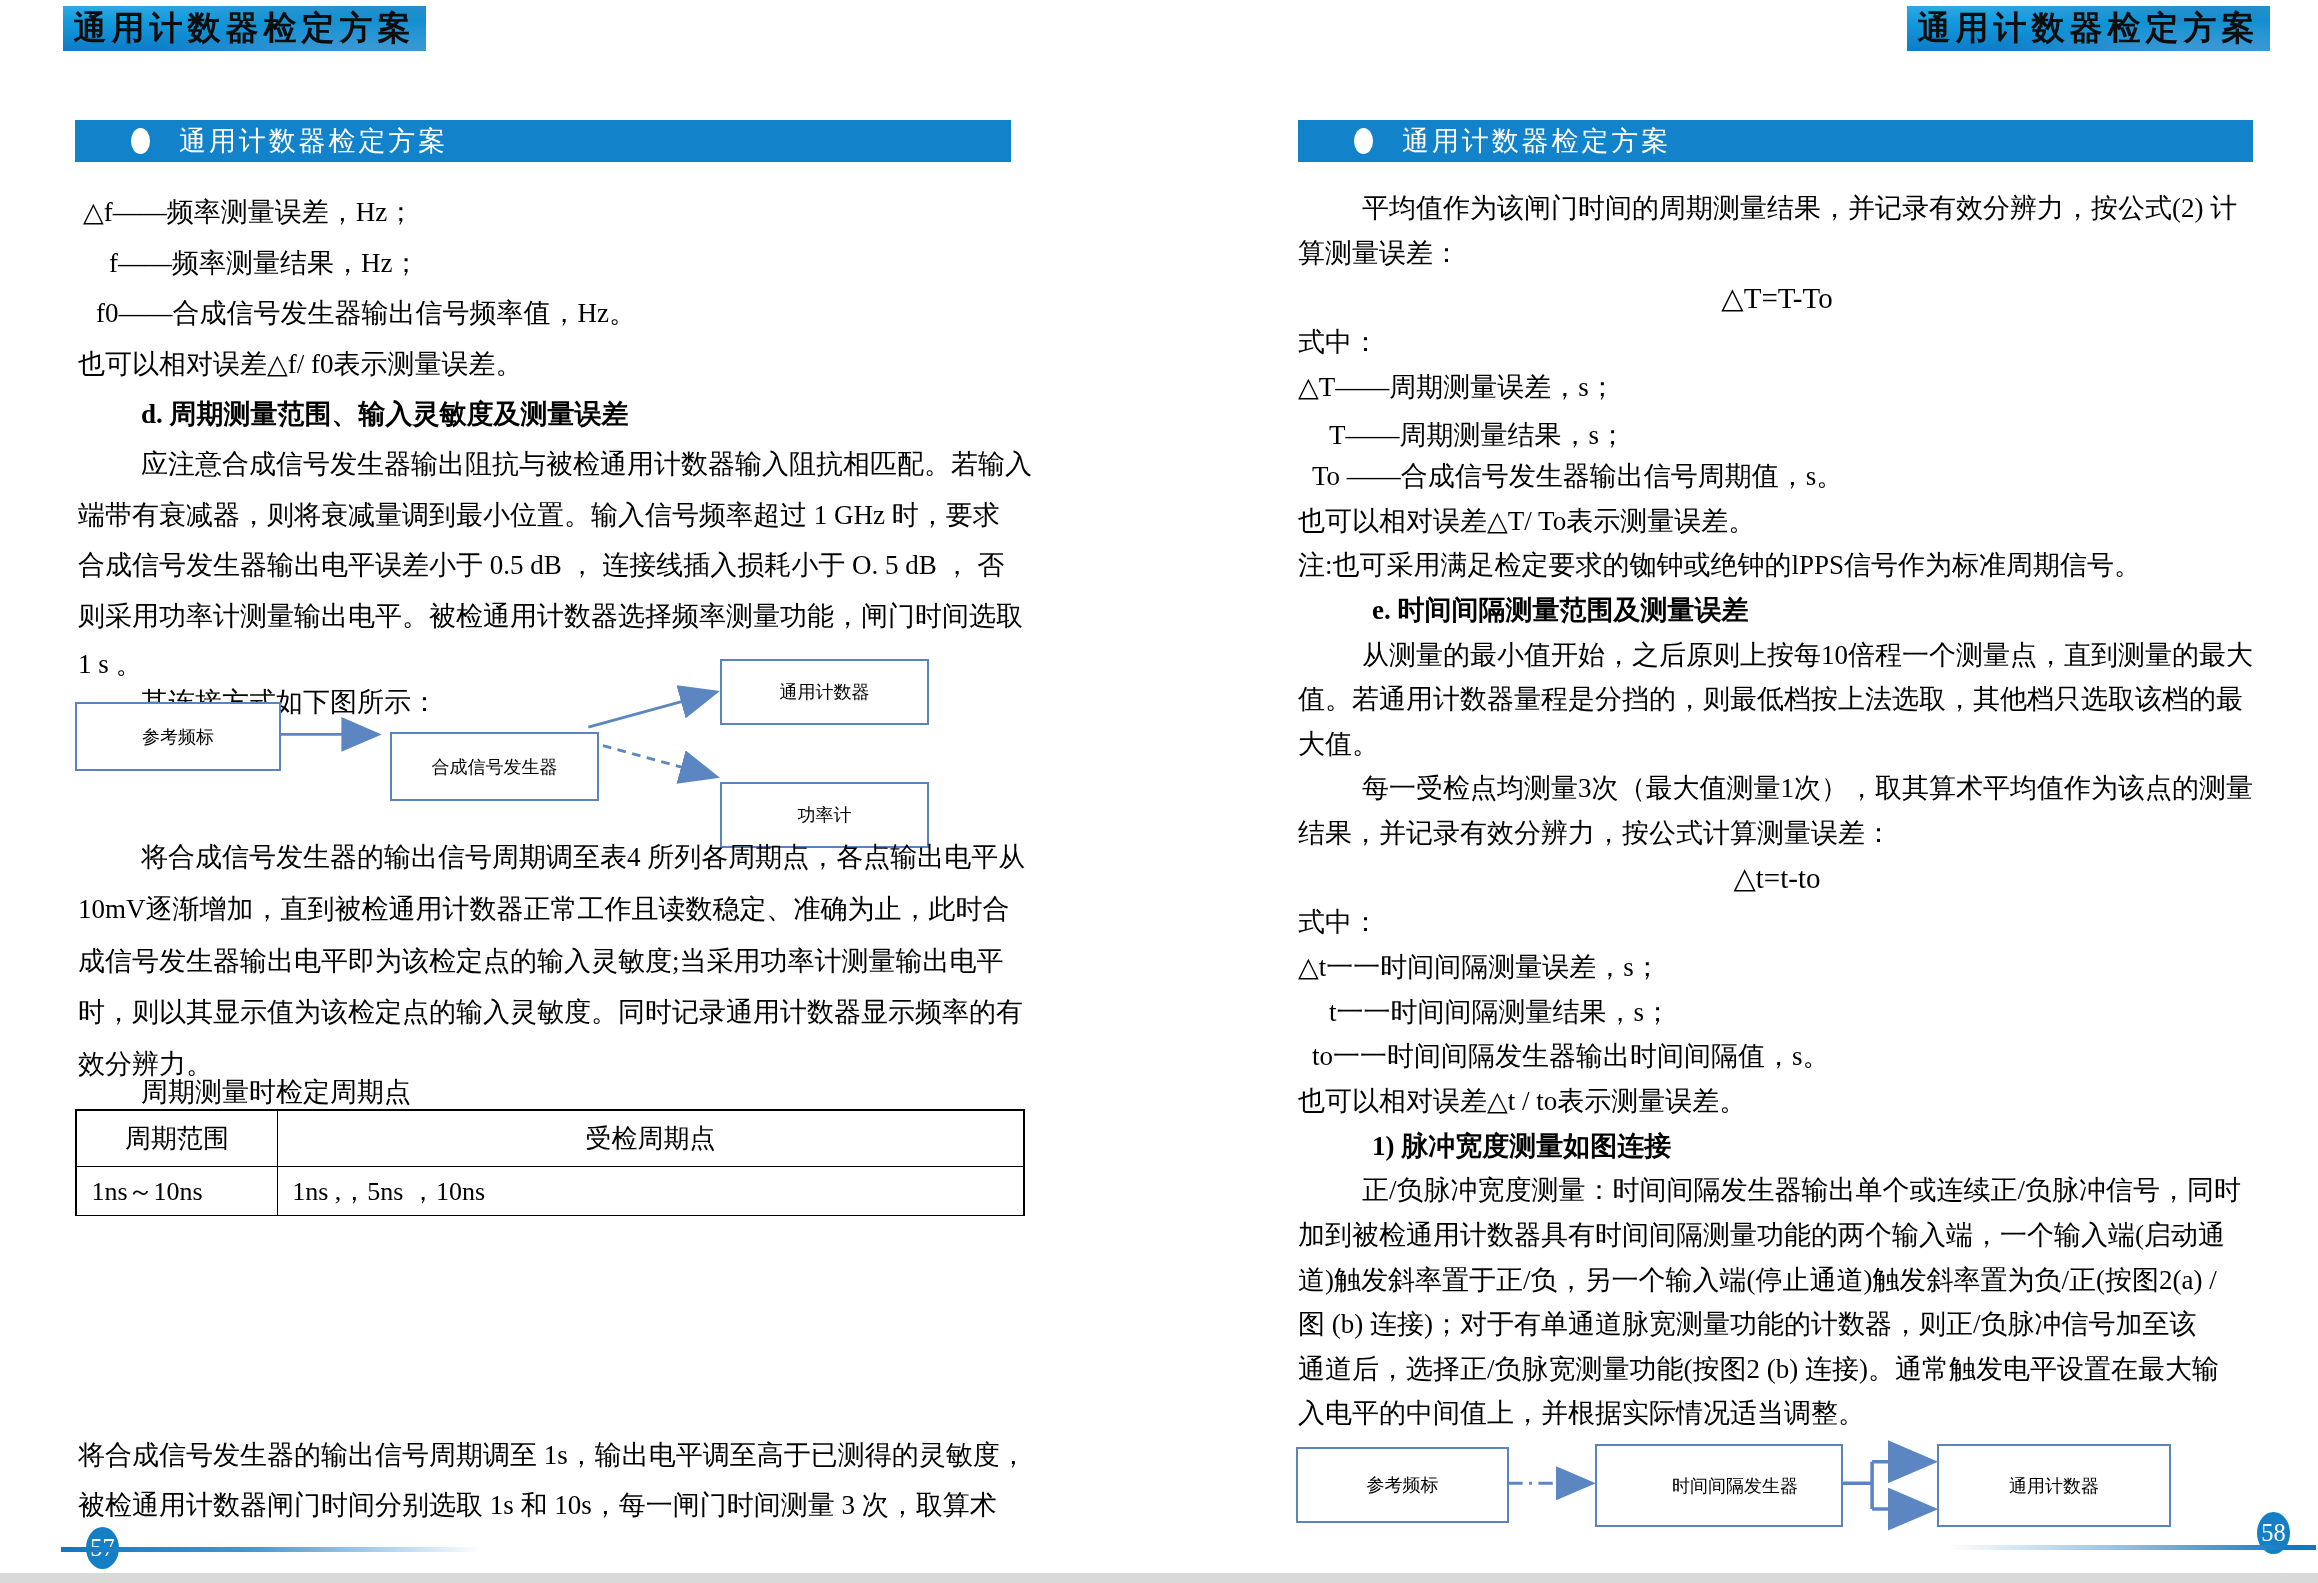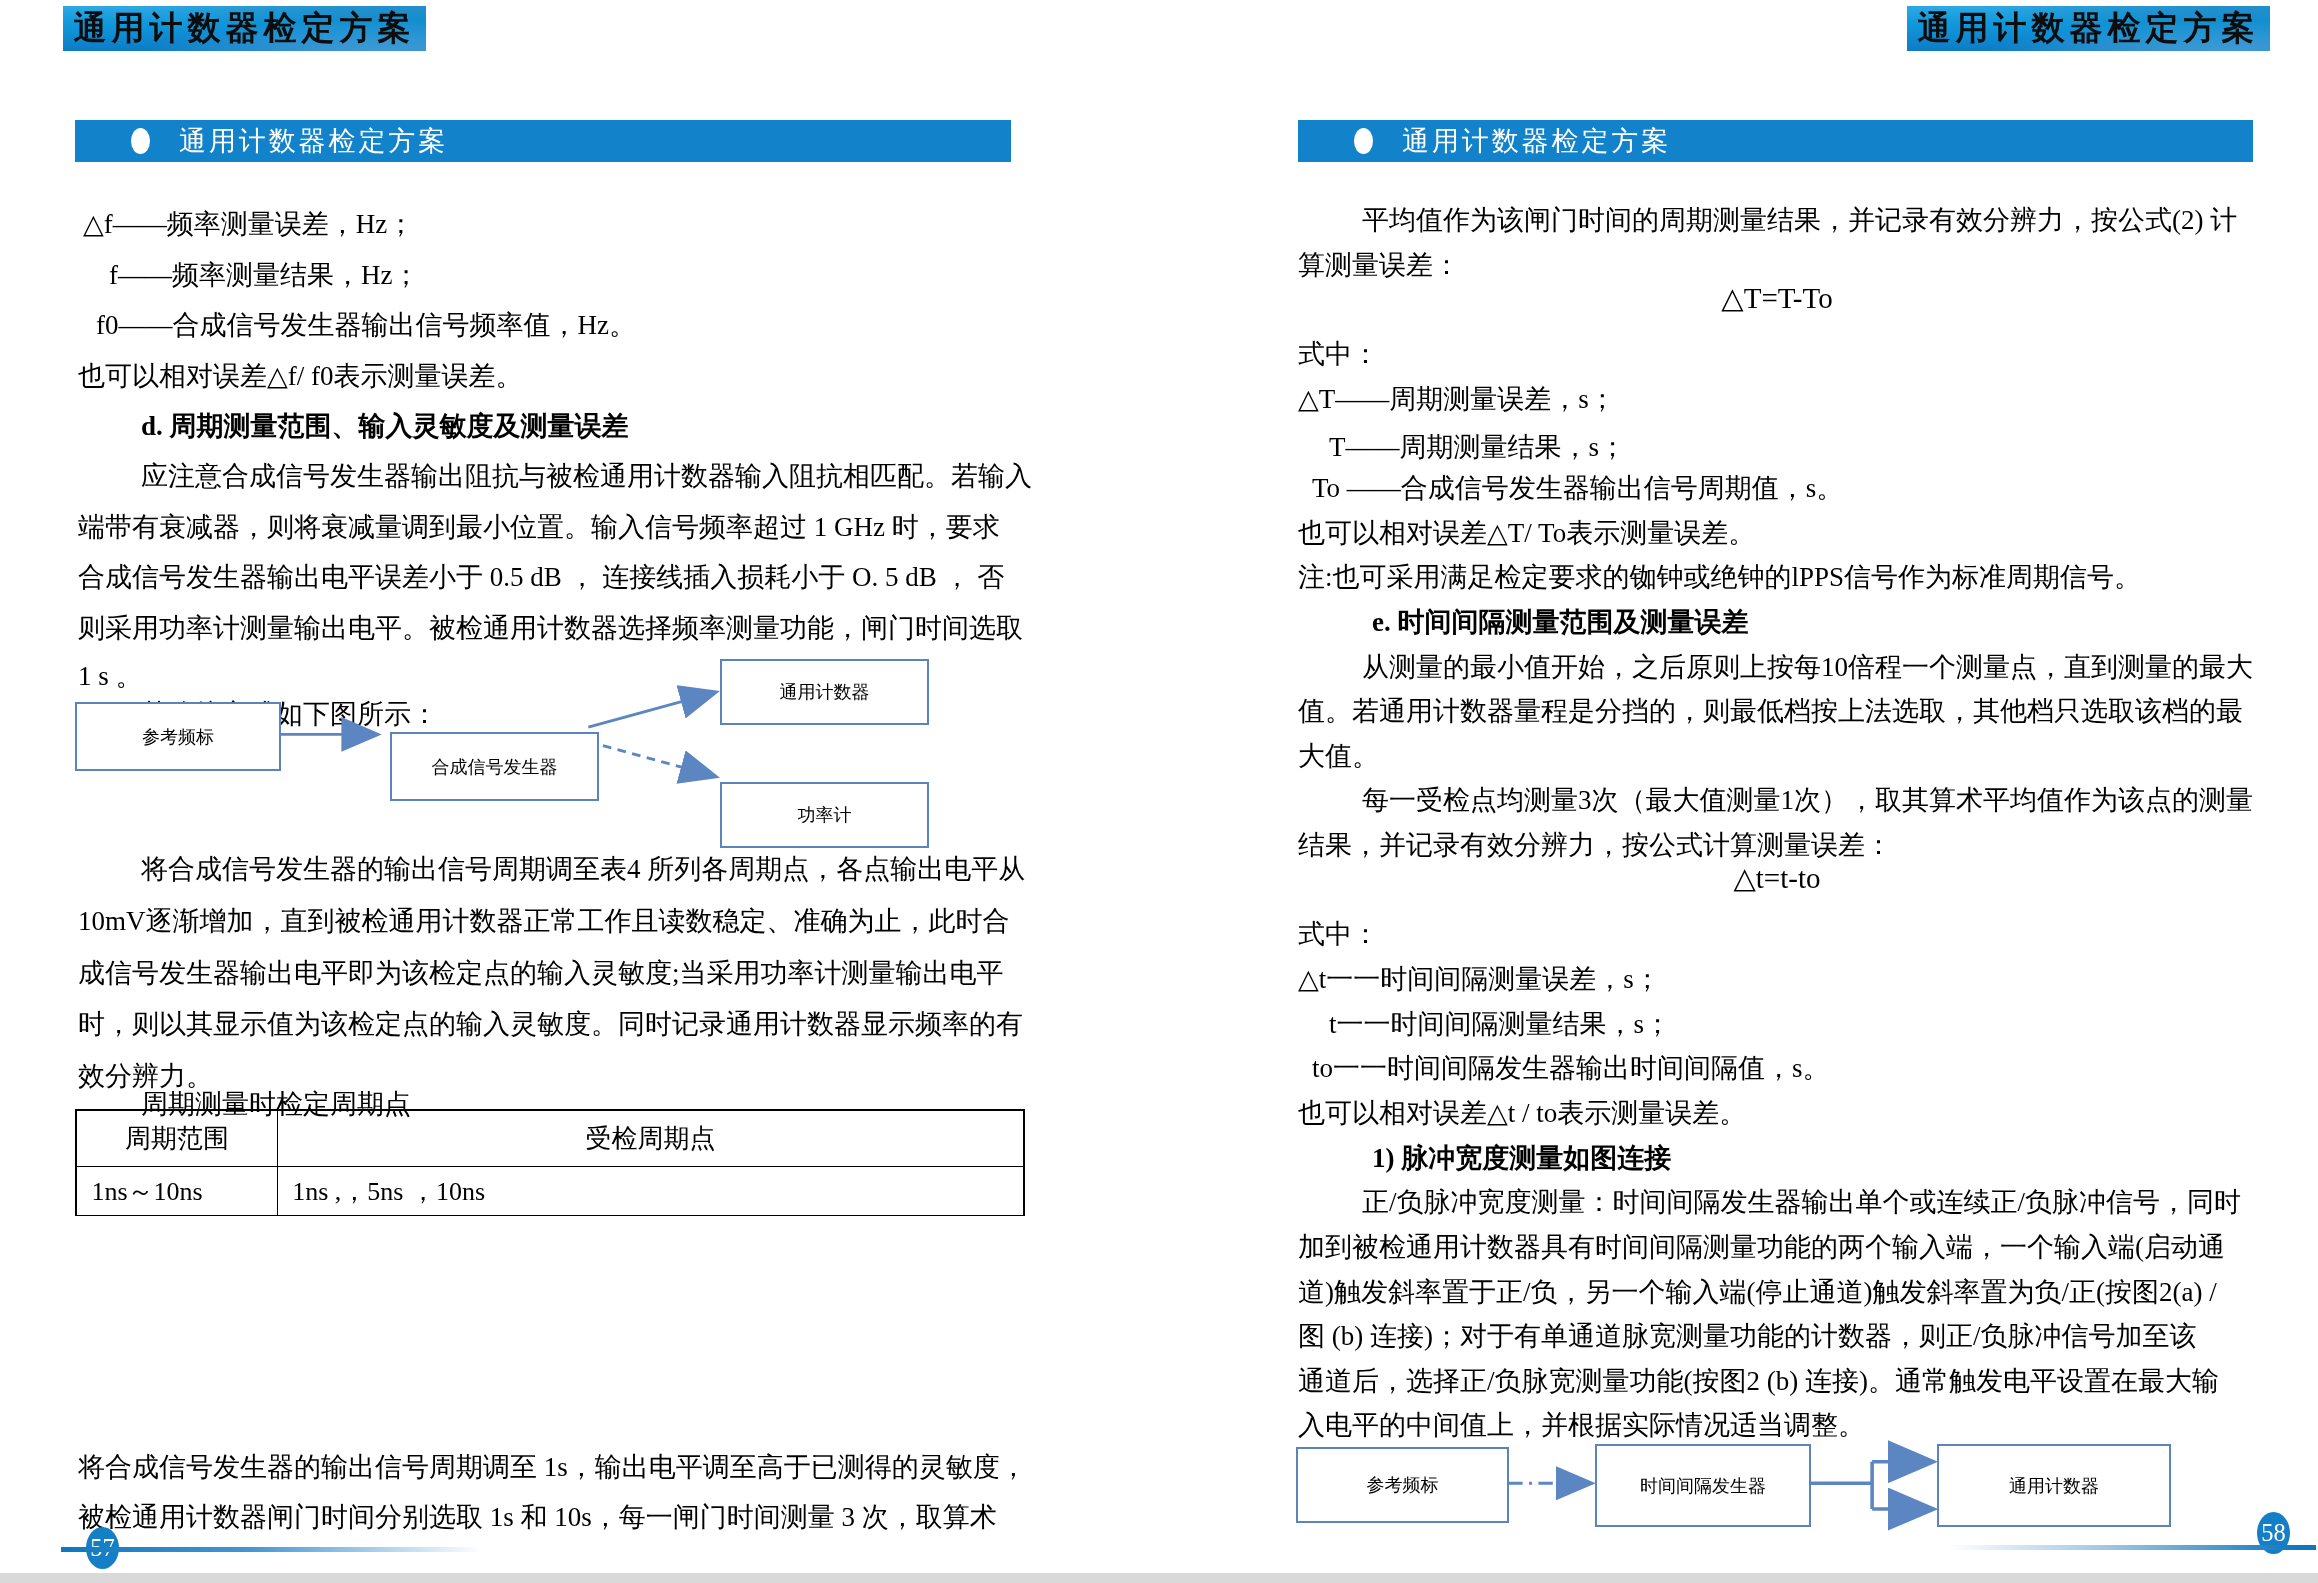--- a/index.html
+++ b/index.html
@@ -27,21 +27,21 @@
     display:flex;align-items:center;
   }
   .sec-header .bullet{
     width:19px;height:26px;border-radius:50%;background:#ffffff;
     margin-left:56px;flex:0 0 auto;
   }
   .sec-header .sec-title{
     color:#ffffff;font-size:27px;letter-spacing:2.9px;margin-left:29px;white-space:nowrap;
   }
   .ln{
-    position:absolute;height:37px;line-height:37px;font-size:27px;white-space:nowrap;margin-top:12px;
+    position:absolute;height:37px;line-height:37px;font-size:27px;white-space:nowrap;
   }
   .bold{font-weight:bold;}
   .formula{
     position:absolute;height:40px;line-height:40px;font-size:29px;text-align:center;
   }
   .dbox{
     position:absolute;border:2.2px solid #5b84bd;background:#ffffff;
     display:flex;align-items:center;justify-content:center;
     font-size:18px;white-space:nowrap;
   }
@@ -207,21 +207,21 @@
           <path d="M0,0 L14,6 L0,12 z" fill="#5b86c1"></path>
         </marker>
       </defs>
       <line x1="313" y1="70" x2="427" y2="70" stroke="#5b86c1" stroke-width="4" stroke-dasharray="20 9 4 9" marker-end="url(#ah2)"></line>
       <line x1="731" y1="70" x2="820" y2="70" stroke="#5b86c1" stroke-width="5"></line>
       <line x1="820" y1="40" x2="820" y2="106" stroke="#5b86c1" stroke-width="5"></line>
       <line x1="820" y1="40" x2="902" y2="40" stroke="#5b86c1" stroke-width="5" marker-end="url(#ah2)"></line>
       <line x1="820" y1="106" x2="902" y2="106" stroke="#5b86c1" stroke-width="5" marker-end="url(#ah2)"></line>
     </svg>
     <div class="dbox" style="left:1296px;top:1447px;width:209px;height:72px;">参考频标</div>
-    <div class="dbox" style="left:1595px;top:1444px;width:212px;height:79px;">时间间隔发生器</div>
+    <div class="dbox" style="left:1595px;top:1444px;width:212px;height:79px;padding-left:32px;">时间间隔发生器</div>
     <div class="dbox" style="left:1937px;top:1444px;width:230px;height:79px;">通用计数器</div>
 
     <div class="badge" style="left:2257px;top:1512px;">58</div>
     <div class="pgline-right"></div>
   </div>
 
   <div class="footer-strip"></div>
 </div>
 
 

